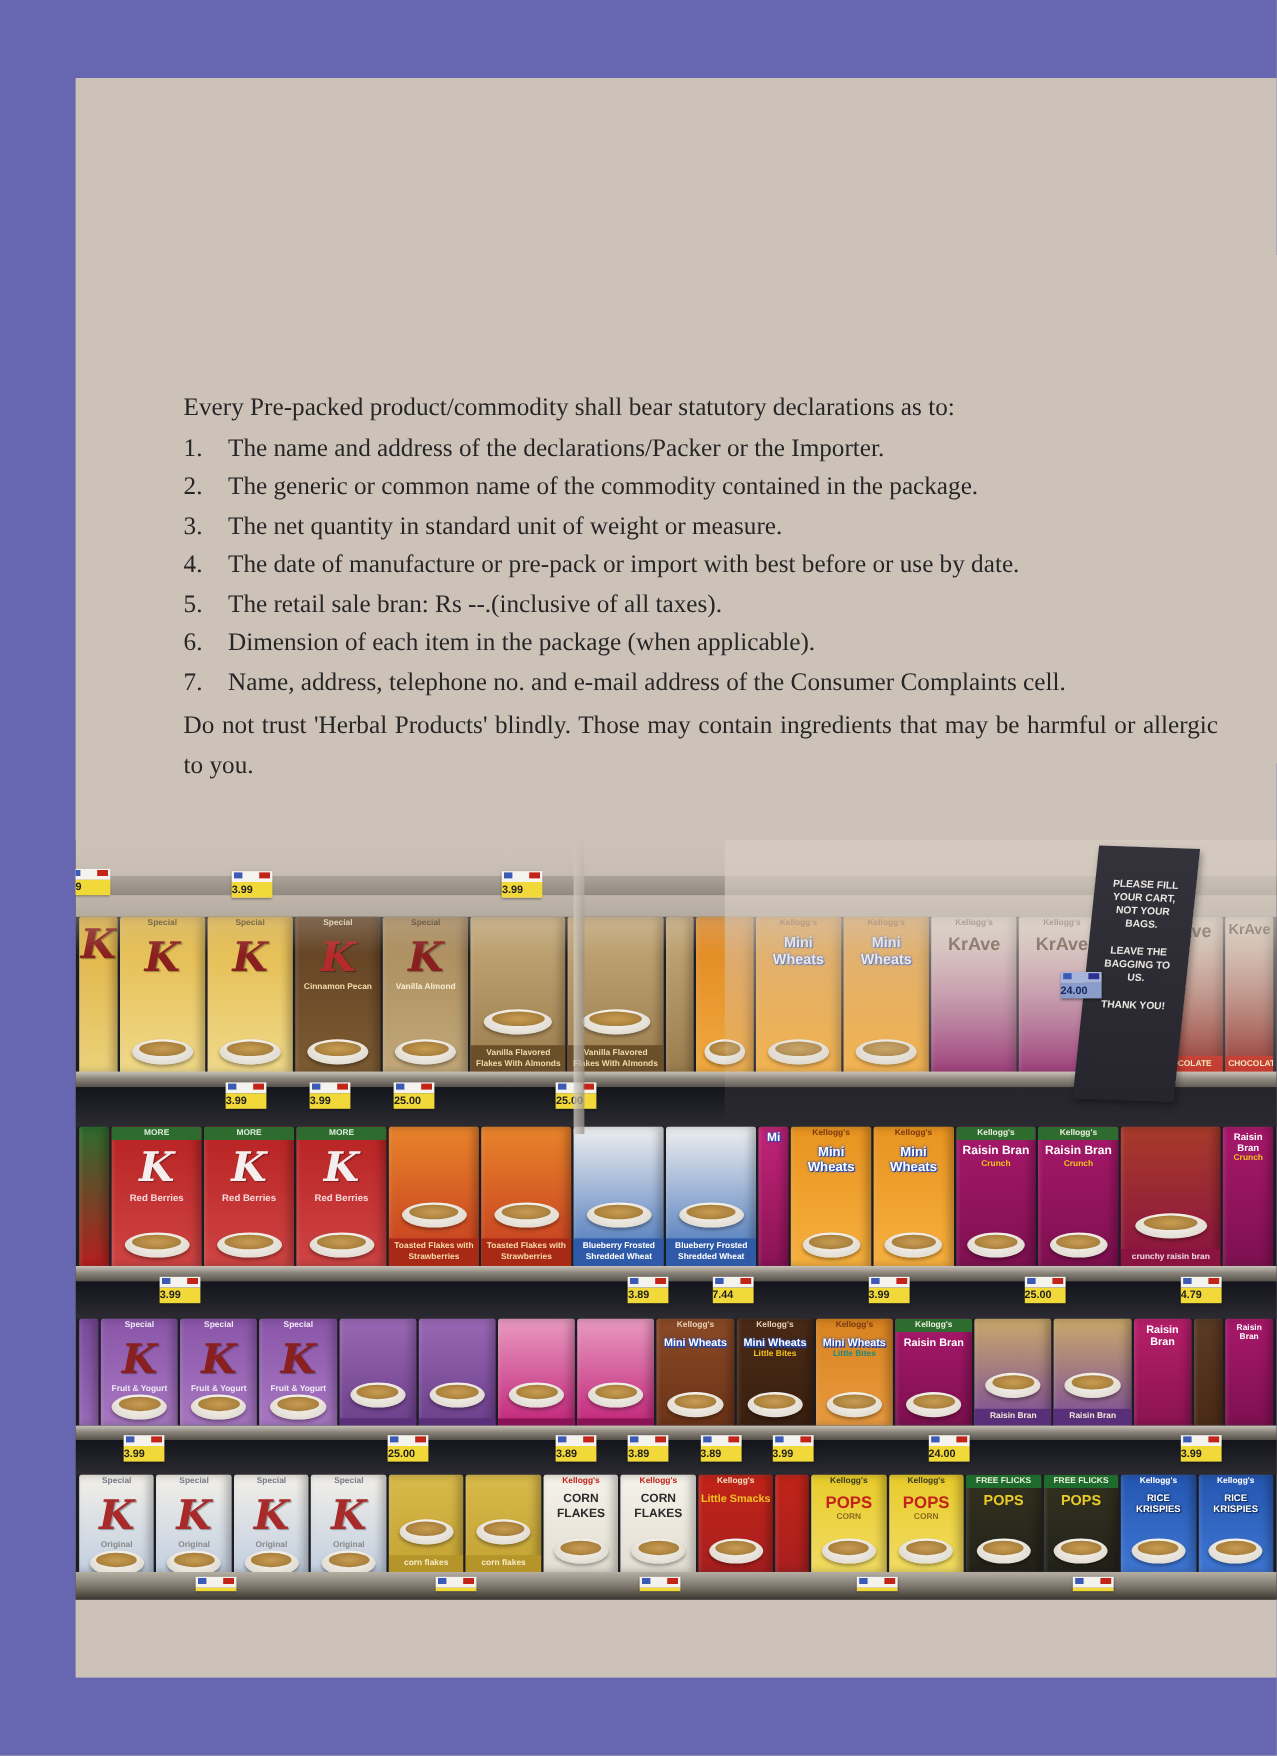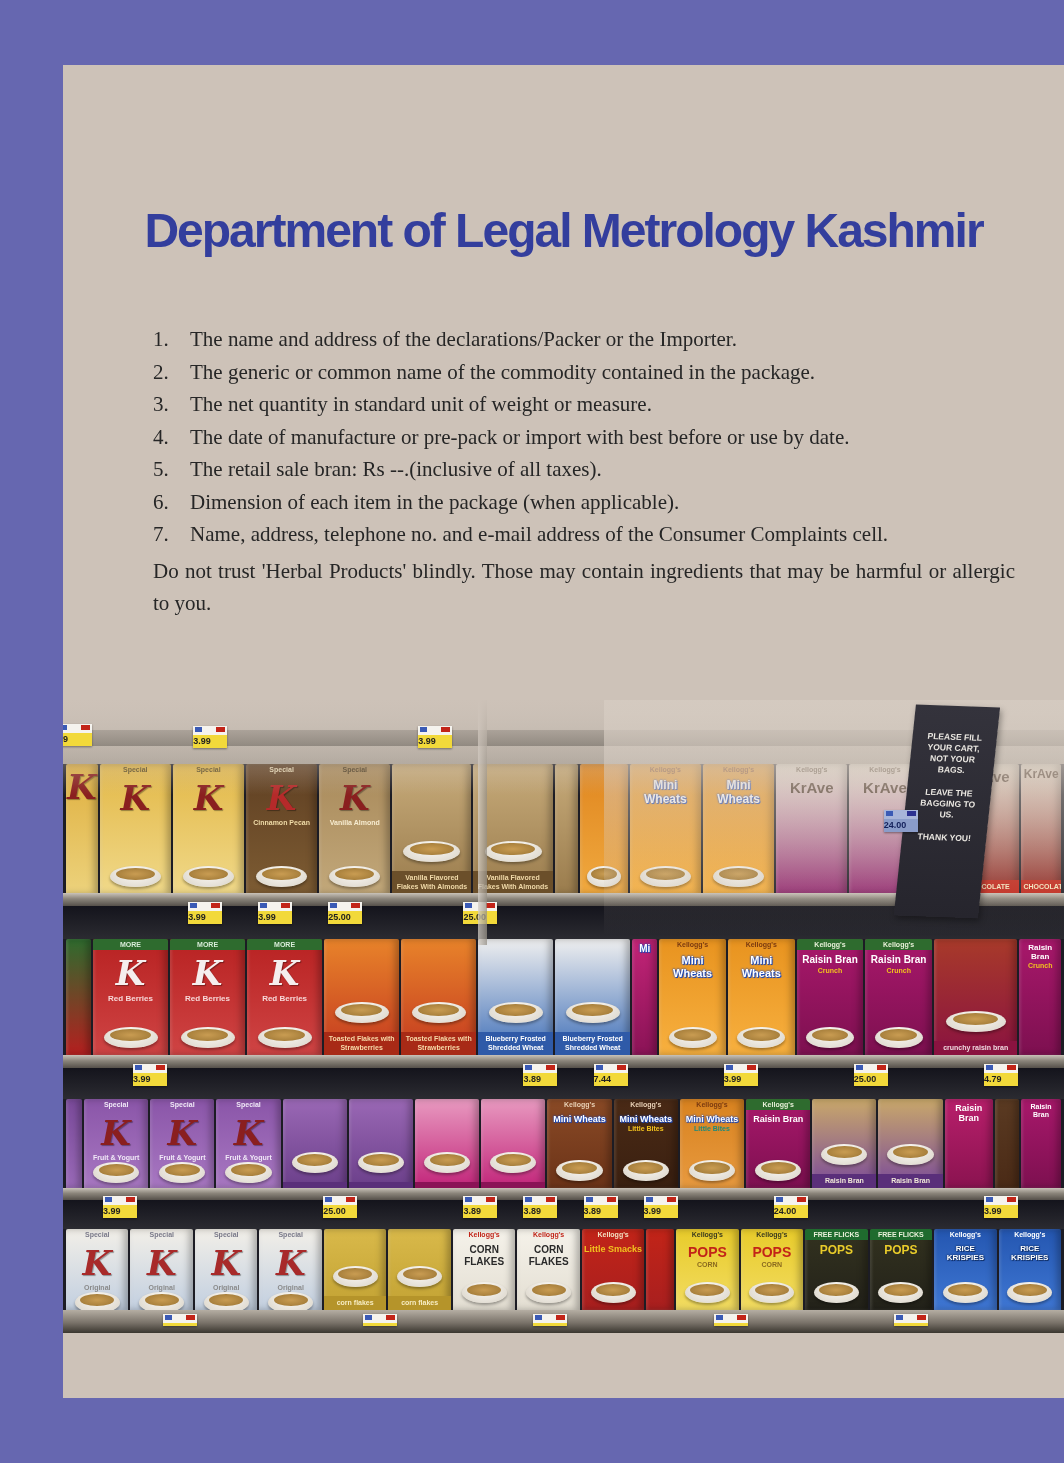--- a/index.html
+++ b/index.html
@@ -102,23 +102,23 @@
     background:linear-gradient(180deg,rgba(205,194,184,.97) 0%,rgba(205,194,184,.55) 45%,rgba(205,194,184,0) 100%);}
   .haze2{position:absolute;left:54%;top:0;width:46%;height:235px;pointer-events:none;
     background:linear-gradient(180deg,rgba(214,204,194,.8) 0%,rgba(214,204,194,.35) 55%,rgba(214,204,194,0) 100%);}
 </style>
 </head>
 <body>
 
 <div class="panel">
 
 
-  <div class="title">Department of Legal Metrology Kashmir</div>
 
   <div class="content">
+    <p class="intro">Every Pre-packed product/commodity shall bear statutory declarations as to:</p>
 
     <div class="li">
       <span class="num">1.</span>
       <span class="txt">The name and address of the declarations/Packer or the Importer.</span>
     </div>
     <div class="li">
       <span class="num">2.</span>
       <span class="txt">The generic or common name of the commodity contained in the package.</span>
     </div>
     <div class="li">

